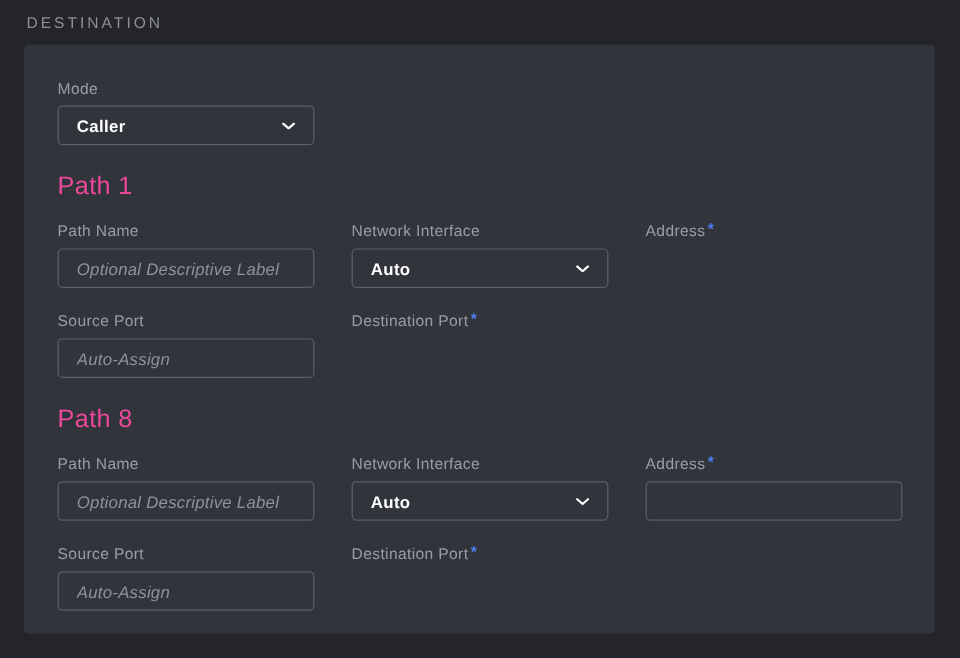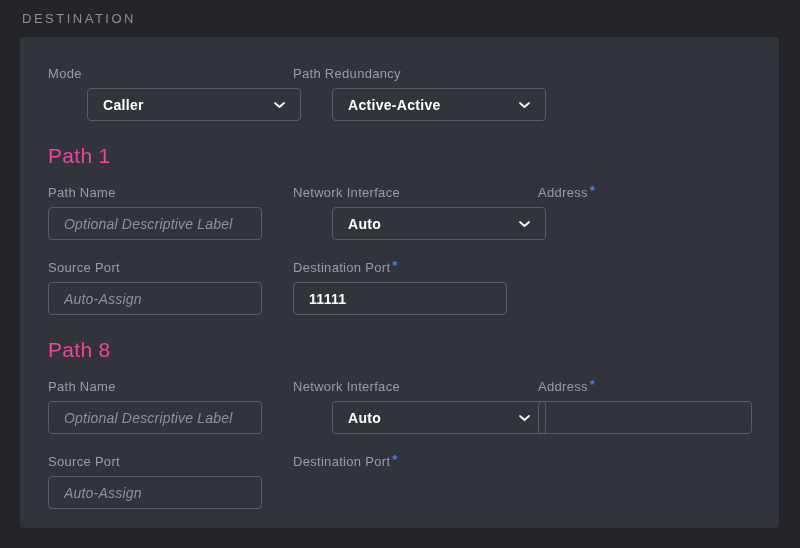--- a/index.html
+++ b/index.html
@@ -66,21 +66,20 @@
     color: #8f919c;
     font-style: italic;
     font-weight: 400;
     letter-spacing: 0.2px;
   }
   .select {
     display: flex;
     align-items: center;
     justify-content: space-between;
     cursor: pointer;
-    margin-left: 39px;
   }
   .select-value { color: #ffffff; }
   .chevron { display: flex; align-items: center; }
   .section-heading {
     color: #ec4899;
     font-size: 21px;
     font-weight: 400;
     letter-spacing: 0.3px;
     line-height: 26px;
     margin: 22px 0 16px 0;
@@ -91,31 +90,20 @@
 
 <div class="page-title">DESTINATION</div>
 
 <div class="card">
 
   <div class="row">
     <div>
       <label class="field-label">Mode</label>
       <div class="select">
         <span class="select-value">Caller</span>
-        <span class="chevron">
-          <svg width="11" height="6" viewBox="0 0 11 6">
-              <polyline points="1,1 5.5,5 10,1" fill="none" stroke="#ffffff" stroke-width="1.8" stroke-linecap="round" stroke-linejoin="round"></polyline>
-            </svg>
-        </span>
-      </div>
-    </div>
-    <div>
-      <label class="field-label">Path Redundancy</label>
-      <div class="select">
-        <span class="select-value">Active-Active</span>
         <span class="chevron">
           <svg width="11" height="6" viewBox="0 0 11 6">
               <polyline points="1,1 5.5,5 10,1" fill="none" stroke="#ffffff" stroke-width="1.8" stroke-linecap="round" stroke-linejoin="round"></polyline>
             </svg>
         </span>
       </div>
     </div>
     <div></div>
   </div>
 
@@ -142,21 +130,20 @@
     </div>
   </div>
 
   <div class="row">
     <div>
       <label class="field-label">Source Port</label>
       <input class="text-input" type="text" placeholder="Auto-Assign" style="">
     </div>
     <div>
       <label class="field-label"><span>Destination Port</span><span class="req">*</span></label>
-      <input class="text-input" type="text" value="11111" style="">
     </div>
     <div></div>
   </div>
 
   <h2 class="section-heading">Path 8</h2>
 
   <div class="row">
     <div>
       <label class="field-label">Path Name</label>
       <input class="text-input" type="text" placeholder="Optional Descriptive Label" style="">

